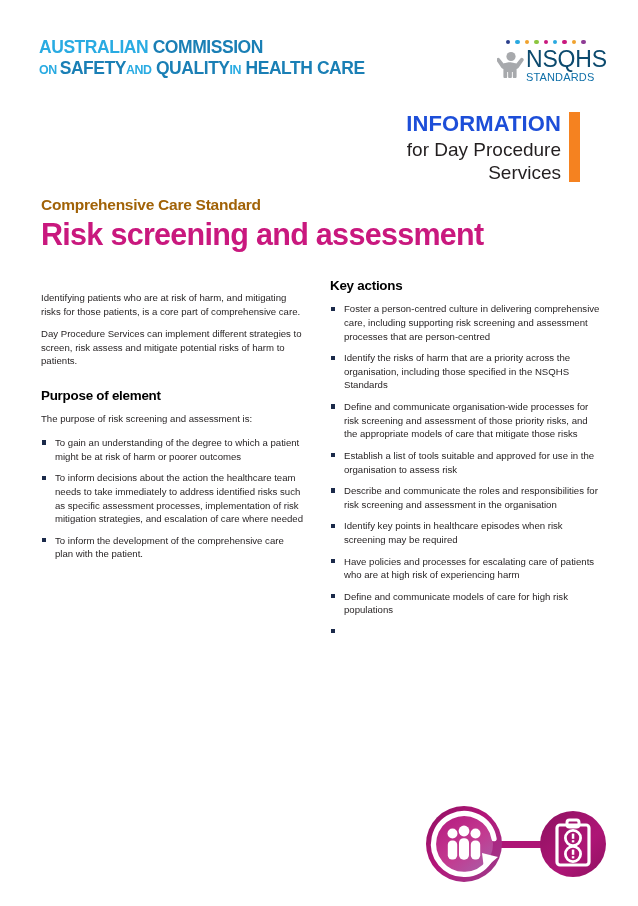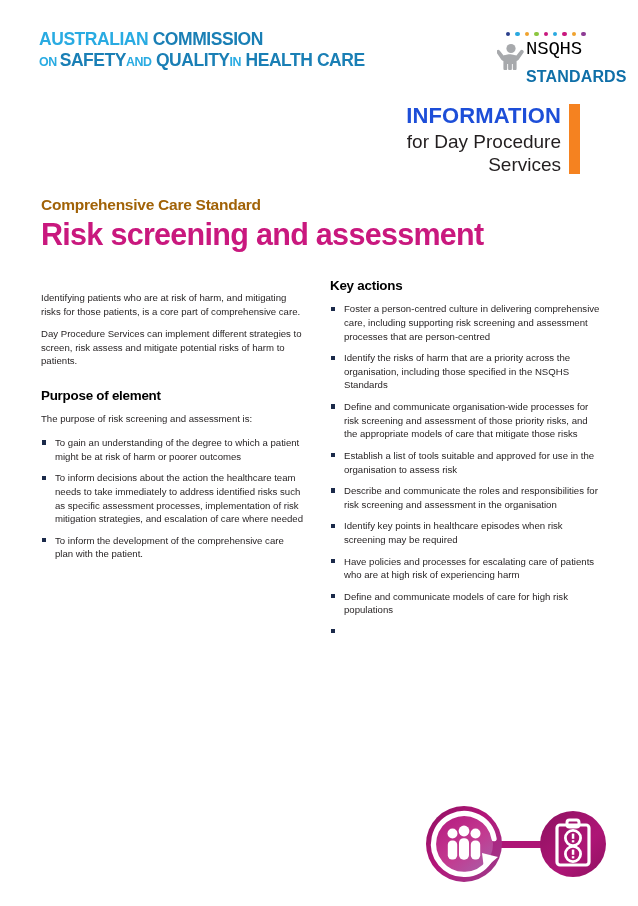--- a/index.html
+++ b/index.html
@@ -18,21 +18,21 @@
 
   .page {
     position: absolute;
     inset: 0;
     background: #ffffff;
   }
 
   
   .header {
     position: absolute;
-    left: 0; top: 4px;
+    left: 0; top: 12px;
     width: 602px;
     height: 172px;
   }
 
   .acsq-logo {
     position: absolute;
     left: 39px;
     top: 27px;
     line-height: 1.0;
     white-space: nowrap;
@@ -84,32 +84,31 @@
     width: 28px;
     height: 30px;
   }
   .nsqhs-text {
     position: absolute;
     left: 29px;
     top: 8px;
     line-height: 1.0;
   }
   .nsqhs-main {
-    font-size: 19px;
+    font-size: 23px;
     font-weight: 400;
     letter-spacing: -0.2px;
-    color: #000000;
-    font-family: Liberation Mono, monospace;
+    color: #0c4a6e;
   }
   .nsqhs-sub {
-    font-size: 16px;
-    font-weight: 700;
+    font-size: 11px;
+    font-weight: 400;
     letter-spacing: 0.15px;
     color: #0f6fa8;
-    margin-top: 10px;
+    margin-top: 1px;
   }
 
   
   .info-banner {
     position: absolute;
     right: 22px;
     top: 99px;
     display: flex;
     align-items: stretch;
   }

